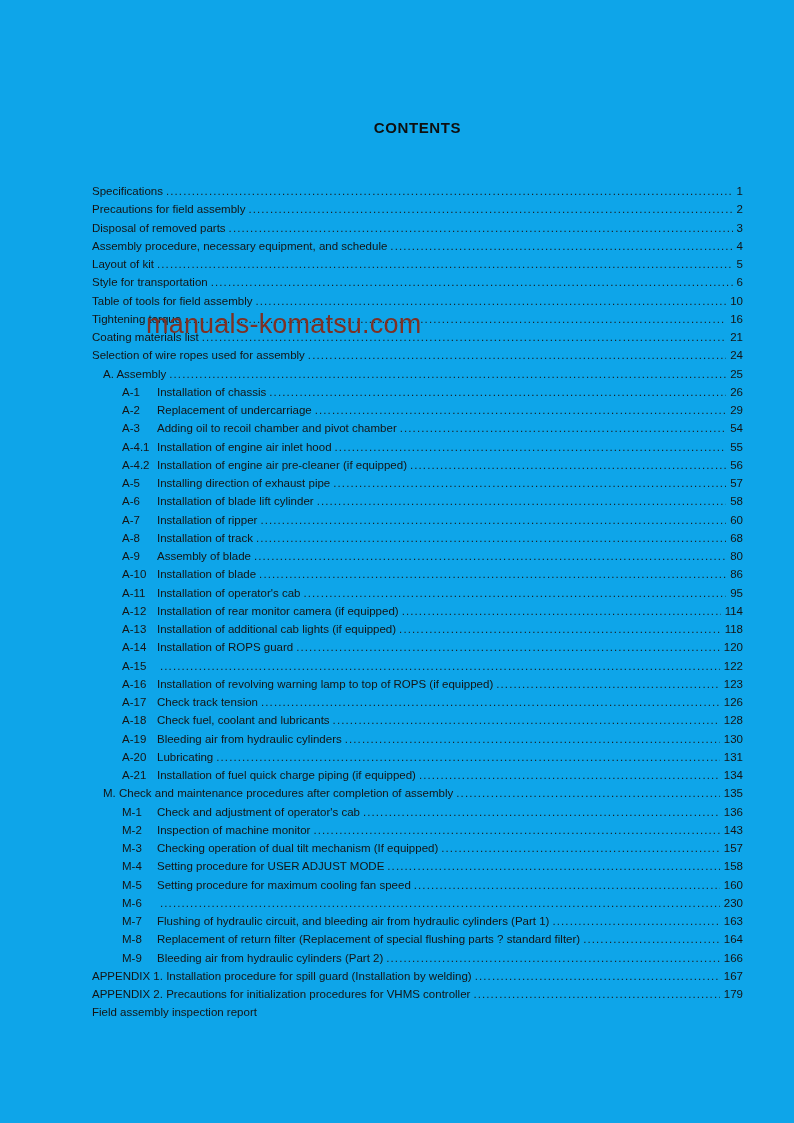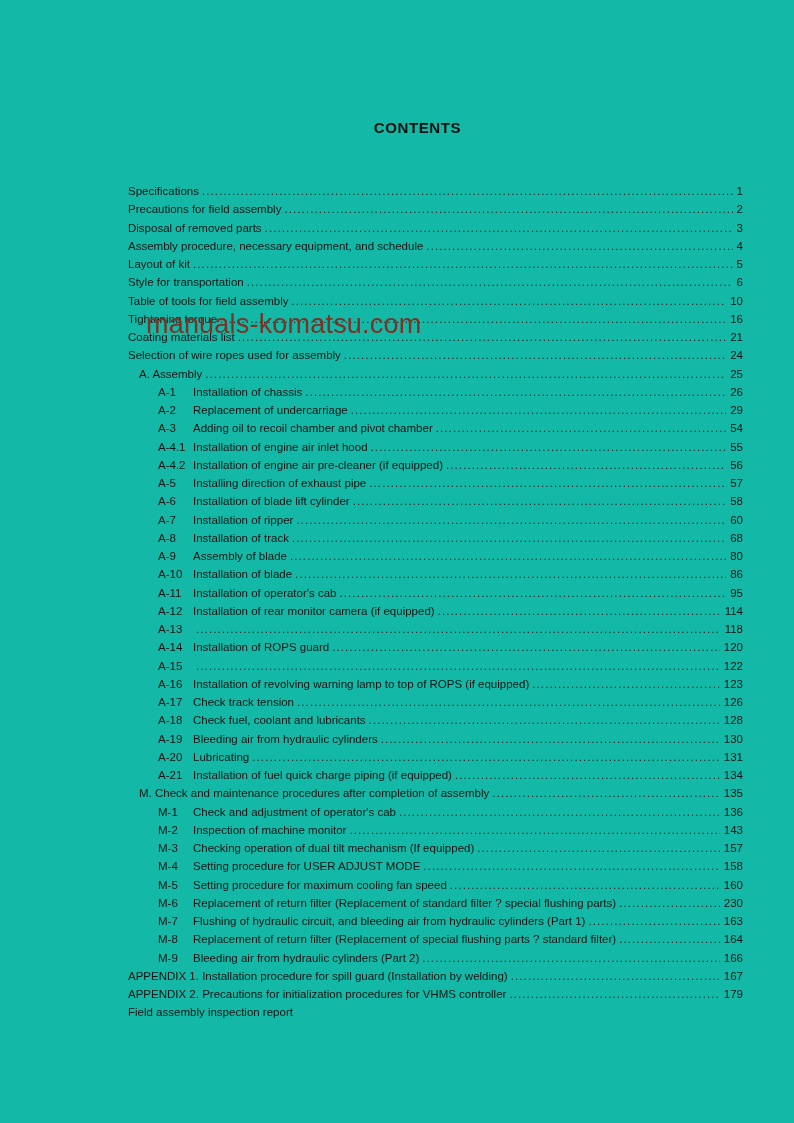--- a/index.html
+++ b/index.html
@@ -5,21 +5,21 @@
   html, body { margin: 0; padding: 0; background: #ffffff; }
   body {
     width: 794px; height: 1123px;
     font-family: "Liberation Sans", sans-serif;
     color: #141414;
     position: relative;
     overflow: hidden;
   }
   .page {
     position: absolute; inset: 0;
-    background: #14b8a6;
+    background: #0ea5e9;
   }
   .title {
     position: absolute;
     top: 119px;
     left: 92px;
     width: 651px;
     text-align: center;
     font-size: 15px;
     font-weight: 700;
     letter-spacing: 0.6px;
@@ -31,21 +31,20 @@
     left: 92px;
     width: 651px;
   }
   .row {
     display: flex;
     align-items: baseline;
     height: 18.26px;
     font-size: 11.5px;
     line-height: 18.26px;
     white-space: nowrap;
-    margin-left: 36px;
   }
   .row.indent-1 { padding-left: 11px; justify-content: flex-end; }
   .row.indent-2 { padding-left: 30px; justify-content: center; }
   .code {
     flex: 0 0 35px;
     min-width: 35px;
   }
   .label { flex: 0 0 auto; }
   .dots {
     flex: 1 1 auto;
@@ -219,20 +218,21 @@
     <span class="pg">95</span>
   </div>
       <div class="row indent-2">
     <span class="code">A-12</span>
     <span class="label">Installation of rear monitor camera (if equipped)</span>
     <span class="dots">............................................................................................................................................................................................................................................................................................................</span>
     <span class="pg">114</span>
   </div>
       <div class="row indent-2">
     <span class="code">A-13</span>
+    <span class="label">Installation of additional cab lights (if equipped)</span>
     <span class="dots">............................................................................................................................................................................................................................................................................................................</span>
     <span class="pg">118</span>
   </div>
       <div class="row indent-2">
     <span class="code">A-14</span>
     <span class="label">Installation of ROPS guard</span>
     <span class="dots">............................................................................................................................................................................................................................................................................................................</span>
     <span class="pg">120</span>
   </div>
       <div class="row indent-2">
@@ -307,21 +307,20 @@
     <span class="pg">158</span>
   </div>
       <div class="row indent-2">
     <span class="code">M-5</span>
     <span class="label">Setting procedure for maximum cooling fan speed</span>
     <span class="dots">............................................................................................................................................................................................................................................................................................................</span>
     <span class="pg">160</span>
   </div>
       <div class="row indent-2">
     <span class="code">M-6</span>
-    <span class="label">Replacement of return filter (Replacement of standard filter ? special flushing parts)</span>
     <span class="dots">............................................................................................................................................................................................................................................................................................................</span>
     <span class="pg">230</span>
   </div>
       <div class="row indent-2">
     <span class="code">M-7</span>
     <span class="label">Flushing of hydraulic circuit, and bleeding air from hydraulic cylinders (Part 1)</span>
     <span class="dots">............................................................................................................................................................................................................................................................................................................</span>
     <span class="pg">163</span>
   </div>
       <div class="row indent-2">

